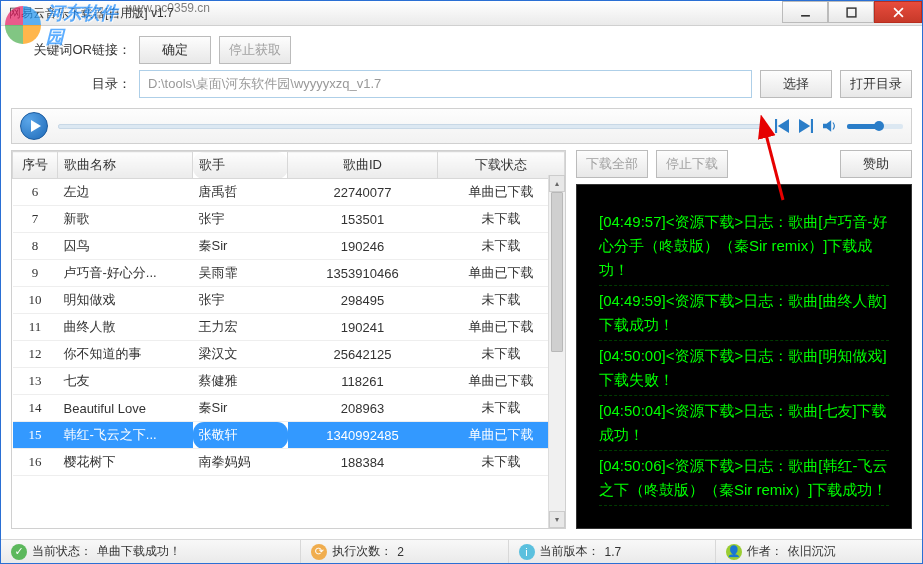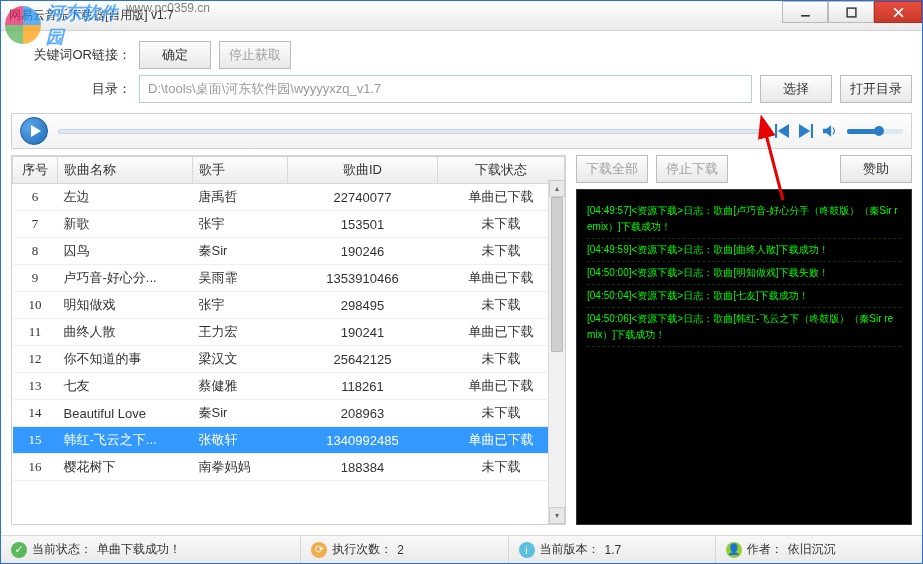--- a/index.html
+++ b/index.html
@@ -38,29 +38,29 @@
 .vol-slider::after { content: ""; position: absolute; left: 48%; top: -3px; width: 10px; height: 10px; border-radius: 50%; background: #2a7dc8; }
 
 .main-area { flex: 1; display: flex; gap: 10px; min-height: 0; }
 .table-wrap { width: 555px; border: 1px solid #d0d0d0; overflow-y: auto; background: #fff; }
 table { width: 100%; border-collapse: collapse; font-size: 13px; }
 th { background: linear-gradient(to bottom, #fdfdfd, #ebebeb); border: 1px solid #d8d8d8; padding: 4px 6px; text-align: left; font-weight: normal; color: #333; height: 24px; position: sticky; top: 0; }
 td { border-bottom: 1px solid #eee; padding: 4px 6px; color: #333; height: 26px; }
 tr.selected td { background: #3399ff; color: #fff; }
 .col-id { width: 45px; text-align: center; font-family: Liberation Serif, serif; }
 .col-name { width: 135px; }
-.col-artist { width: 95px; }
+.col-artist { width: 95px; border-radius: 11px; }
 .col-songid { width: 150px; text-align: center; }
 .col-status { text-align: center; }
 
 .right-panel { flex: 1; display: flex; flex-direction: column; gap: 6px; }
 .right-buttons { display: flex; gap: 8px; }
 .right-buttons .form-btn { flex: 0 0 auto; }
 .right-buttons .spacer { flex: 1; }
-.console { flex: 1; background: #000; border: 1px solid #333; padding: 10px; overflow-y: auto; font-size: 10px; font-family: SimSun, monospace; line-height: 1.6; }
+.console { flex: 1; background: #000; border: 1px solid #333; padding: 22px; overflow-y: auto; font-size: 15px; font-family: SimSun, monospace; line-height: 1.6; }
 .log-line { color: #00ff00; border-bottom: 1px dashed #003b00; padding: 3px 0; word-break: break-all; }
 
 .statusbar { height: 28px; border-top: 1px solid #d8d8d8; background: linear-gradient(to bottom, #f8f8f8, #eaeaea); display: flex; align-items: center; font-size: 12px; color: #333; }
 .status-item { display: flex; align-items: center; gap: 5px; padding: 0 10px; border-right: 1px solid #d8d8d8; height: 100%; }
 .status-item:first-child { flex: 1.5; }
 .status-item.flex { flex: 1; }
 .status-icon { width: 16px; height: 16px; border-radius: 50%; display: inline-flex; align-items: center; justify-content: center; font-size: 11px; color: #fff; }
 .status-icon.green { background: #5cb85c; }
 .status-icon.orange { background: #f0ad4e; }
 .status-icon.blue { background: #5bc0de; }

